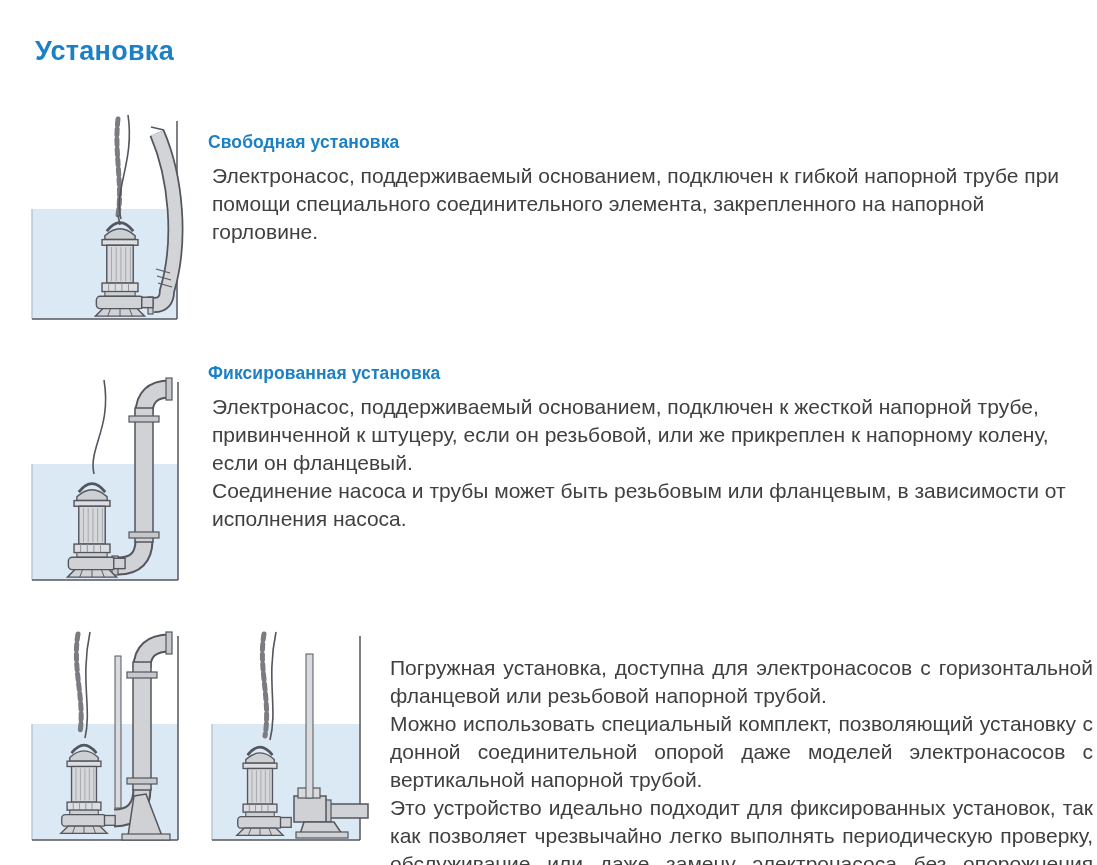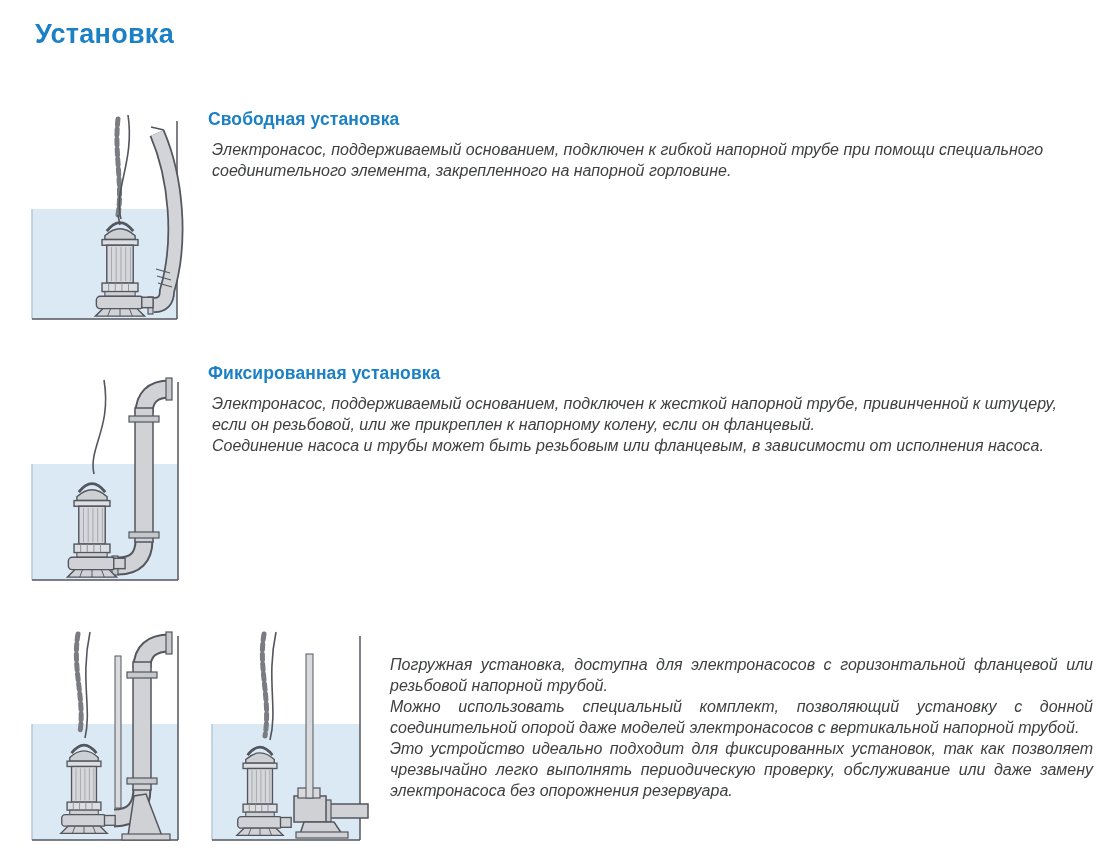--- a/index.html
+++ b/index.html
@@ -17,21 +17,21 @@
     font-family:"Liberation Sans",sans-serif;
     position:relative;overflow:hidden;
   }
   .abs{position:absolute;}
   .page-title{
     color:var(--blue);font-size:27px;font-weight:700;margin:0;letter-spacing:.3px;
   }
   .sec-heading{
     color:var(--blue);font-size:17.5px;font-weight:700;margin:0;letter-spacing:.1px;
   }
-  .body-text{color:var(--ink);font-size:16px;line-height:21px;font-style:italic;}
+  .body-text{color:var(--ink);font-size:21px;line-height:28px;}
   .body-text p{margin:0;}
   .justify{text-align:justify;}
   svg{display:block;}
 </style>
 </head>
 <body>
 
 <svg width="0" height="0" style="position:absolute" aria-hidden="true">
   <defs>
     <symbol id="pump" viewBox="0 0 80 110">
@@ -52,21 +52,21 @@
       <rect x="15" y="86" width="50" height="13" rx="4" fill="#d0d2d5" stroke="#54565e" stroke-width="1.5"></rect>
 
       <rect x="63" y="87" width="12" height="11" fill="#d0d2d5" stroke="#54565e" stroke-width="1.5"></rect>
 
       <path d="M22,99 L14,107 H66 L58,99 Z" fill="#d0d2d5" stroke="#54565e" stroke-width="1.5"></path>
       <path d="M30,99 L27,107 M40,99 V107 M50,99 L53,107" stroke="#54565e" stroke-width="1" fill="none"></path>
     </symbol>
   </defs>
 </svg>
 
-<h1 class="abs page-title" style="left:35px;top:19px;">Установка</h1>
+<h1 class="abs page-title" style="left:35px;top:36px;">Установка</h1>
 
 <svg class="abs" style="left:30px;top:113px;" width="156" height="215" viewBox="0 0 156 215">
   <rect x="2" y="96" width="145" height="110" fill="#dbe9f5"></rect>
   <line x1="2" y1="96" x2="2" y2="206" stroke="#b9c7d6" stroke-width="1.5"></line>
   <line x1="147" y1="8" x2="147" y2="206" stroke="#54565e" stroke-width="1.5"></line>
   <line x1="2" y1="206" x2="147" y2="206" stroke="#54565e" stroke-width="1.5"></line>
 
   <g>
     <path d="M124,192 Q137,192 137,178 C152,128 146,64 127,20" fill="none" stroke="#54565e" stroke-width="16"></path>
     <path d="M124,192 Q137,192 137,178 C152,128 146,64 127,20" fill="none" stroke="#d2d4d7" stroke-width="12.5"></path>
@@ -78,21 +78,21 @@
   <g>
     <path d="M88,6 C84,40 93,72 88,102" fill="none" stroke="#7a7c82" stroke-width="5" stroke-dasharray="6 4" stroke-linecap="round"></path>
     <path d="M88,6 C84,40 93,72 88,102" fill="none" stroke="#7a7c82" stroke-width="1.6" stroke-dasharray="4 6" stroke-dashoffset="5"></path>
     <path d="M88,102 L90,112" stroke="#54565e" stroke-width="1.6" fill="none"></path>
   </g>
 
   <path d="M98,2 C105,48 83,78 91,106" fill="none" stroke="#54565e" stroke-width="1.6"></path>
   <use href="#pump" x="52" y="102" width="76" height="104"></use>
 </svg>
 
-<section class="abs" style="left:208px;top:109px;width:876px;">
+<section class="abs" style="left:208px;top:132px;width:876px;">
   <h2 class="sec-heading">Свободная установка</h2>
   <div class="body-text" style="margin:9px 0 0 4px;">
     <p>Электронасос, поддерживаемый основанием, подключен к гибкой напорной трубе при помощи специального соединительного элемента, закрепленного на напорной горловине.</p>
   </div>
 </section>
 
 <svg class="abs" style="left:30px;top:376px;" width="160" height="212" viewBox="0 0 160 212">
   <rect x="2" y="88" width="146" height="116" fill="#dbe9f5"></rect>
   <line x1="2" y1="88" x2="2" y2="204" stroke="#b9c7d6" stroke-width="1.5"></line>
   <line x1="148" y1="6" x2="148" y2="204" stroke="#54565e" stroke-width="1.5"></line>

